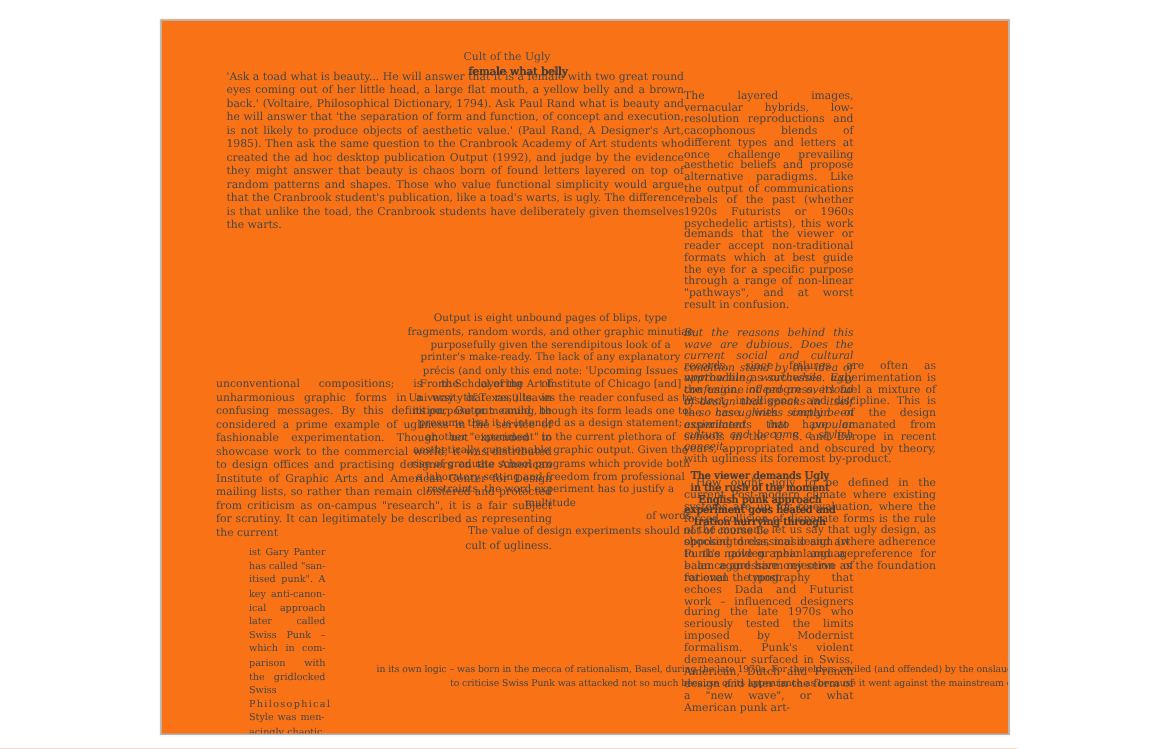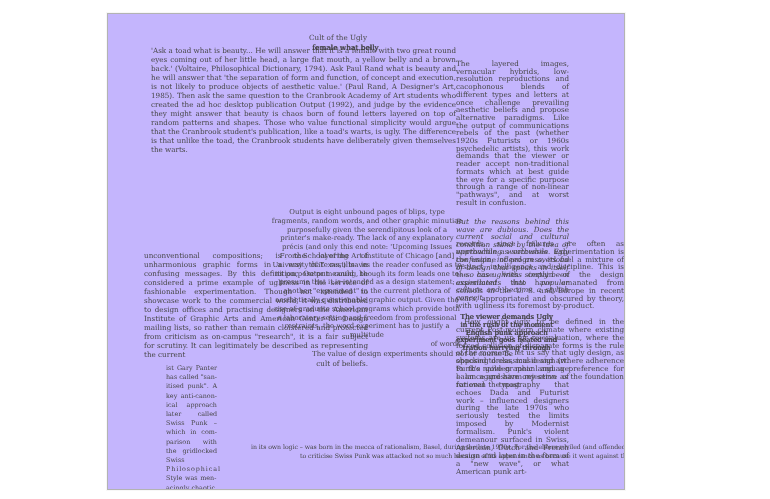--- a/index.html
+++ b/index.html
@@ -1,20 +1,20 @@
 <!DOCTYPE html>
 <html><head>
 <meta charset="utf-8">
 <style>
   html,body{margin:0;padding:0;background:#ffffff;}
   body{width:770px;height:499px;position:relative;overflow:hidden;
        font-family:"DejaVu Serif","Liberation Serif",serif;}
   .page{position:absolute;left:107px;top:13px;width:516px;height:475px;
-        background:#c4b5fd;border:1px solid #b3b3b3;overflow:hidden;
-        box-shadow:0 0 0 1px rgba(0,0,0,0.03);}
+        background:#f97316;border:1px solid #b3b3b3;overflow:hidden;
+        box-shadow:0 0 0 1px rgba(0,0,0,0.03);padding-left:48px;}
   .blk{position:absolute;color:#464646;text-align:justify;}
   .title{left:160px;top:19px;width:140px;font-size:7.2px;line-height:9px;
          text-align:center;color:#4a4a4a;}
   .intro{left:43px;top:32px;width:305px;font-size:7.2px;line-height:9px;}
   .intro-overlay{left:204px;top:29px;font-size:7.4px;white-space:nowrap;
          color:#3c3c3c;text-shadow:0.6px 0 0 #3c3c3c;text-align:left;}
   .layered{left:348px;top:46px;width:113px;font-size:7.2px;line-height:7.7px;}
   .reasons{left:348px;top:204px;width:113px;font-size:7.2px;line-height:7.6px;font-style:italic;}
   .experiment{left:348px;top:226px;width:168px;font-size:7.2px;line-height:7.8px;}
   .experiment p{margin:0;padding:0;}
@@ -60,21 +60,21 @@
 experiment goes heated and
 tration hurrying through</div>
 
   <div class="blk output">
     <span>Output is eight unbound pages of blips, type fragments, random words, and other graphic minutiae purposefully given the serendipitous look of a printer's make-ready. The lack of any explanatory précis (and only this end note: 'Upcoming Issues From: School of the Art Institute of Chicago [and] University of Texas,') leaves the reader confused as to its purpose or meaning, though its form leads one to presume that it is intended as a design statement; another "experiment" in the current plethora of aesthetically questionable graphic output. Given the rise of graduate school programs which provide both a laboratory setting and freedom from professional restraints, the word experiment has to justify a multitude</span>
     <span class="align-right">of words.</span>
   </div>
 
   <div class="blk unconventional">
     <span>unconventional compositions; is the layering of unharmonious graphic forms in a way that results in confusing messages. By this definition, Output could be considered a prime example of ugliness in the service of fashionable experimentation. Though not intended to showcase work to the commercial world, it was distributed to design offices and practising designers on the American Institute of Graphic Arts and American Center for Design mailing lists, so rather than remain cloistered and protected from criticism as on-campus "research", it is a fair subject for scrutiny. It can legitimately be described as representing the current</span>
-    <span class="align-right">cult of beliefs.</span>
+    <span class="align-right">cult of ugliness.</span>
   </div>
 
   <div class="blk value-line">The value of design experiments should not of course be</div>
 
   <div class="blk panter">
     <span>ist Gary Panter has called "san-itised punk". A key anti-canon-ical approach later called Swiss Punk – which in com-parison with the gridlocked Swiss </span><span class="intl">Philosophical</span><span> Style was men-acingly chaotic, though rooted</span>
   </div>
 
   <div class="blk basel1">in its own logic – was born in the mecca of rationalism, Basel, during the late 1970s. For the elders reviled (and offended) by the onslaught</div>
 

